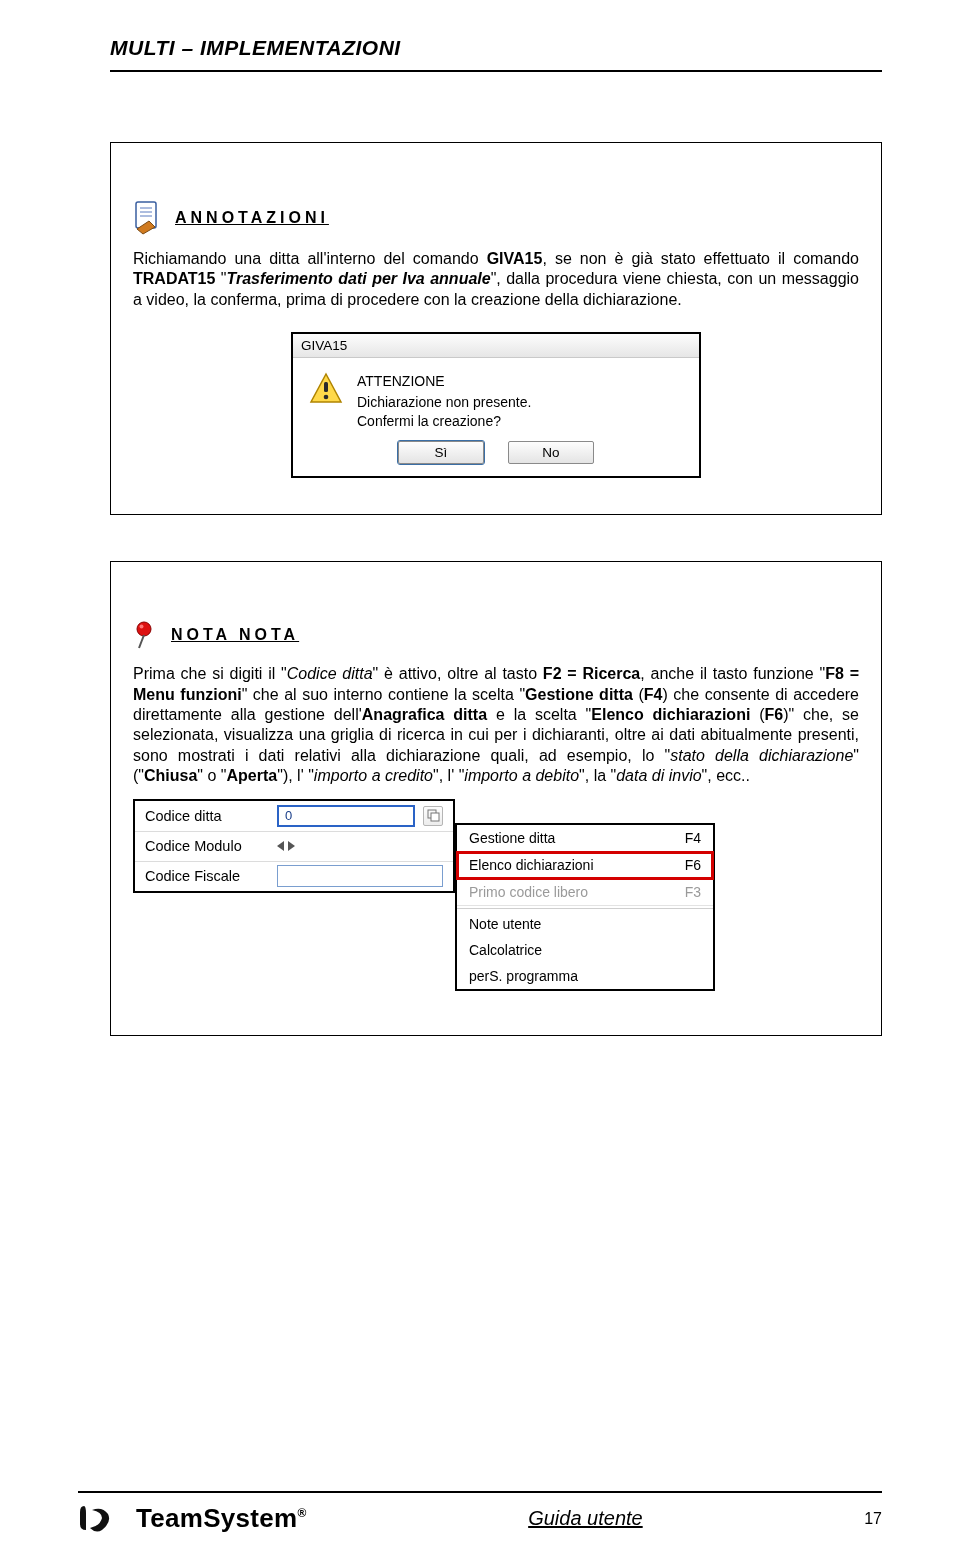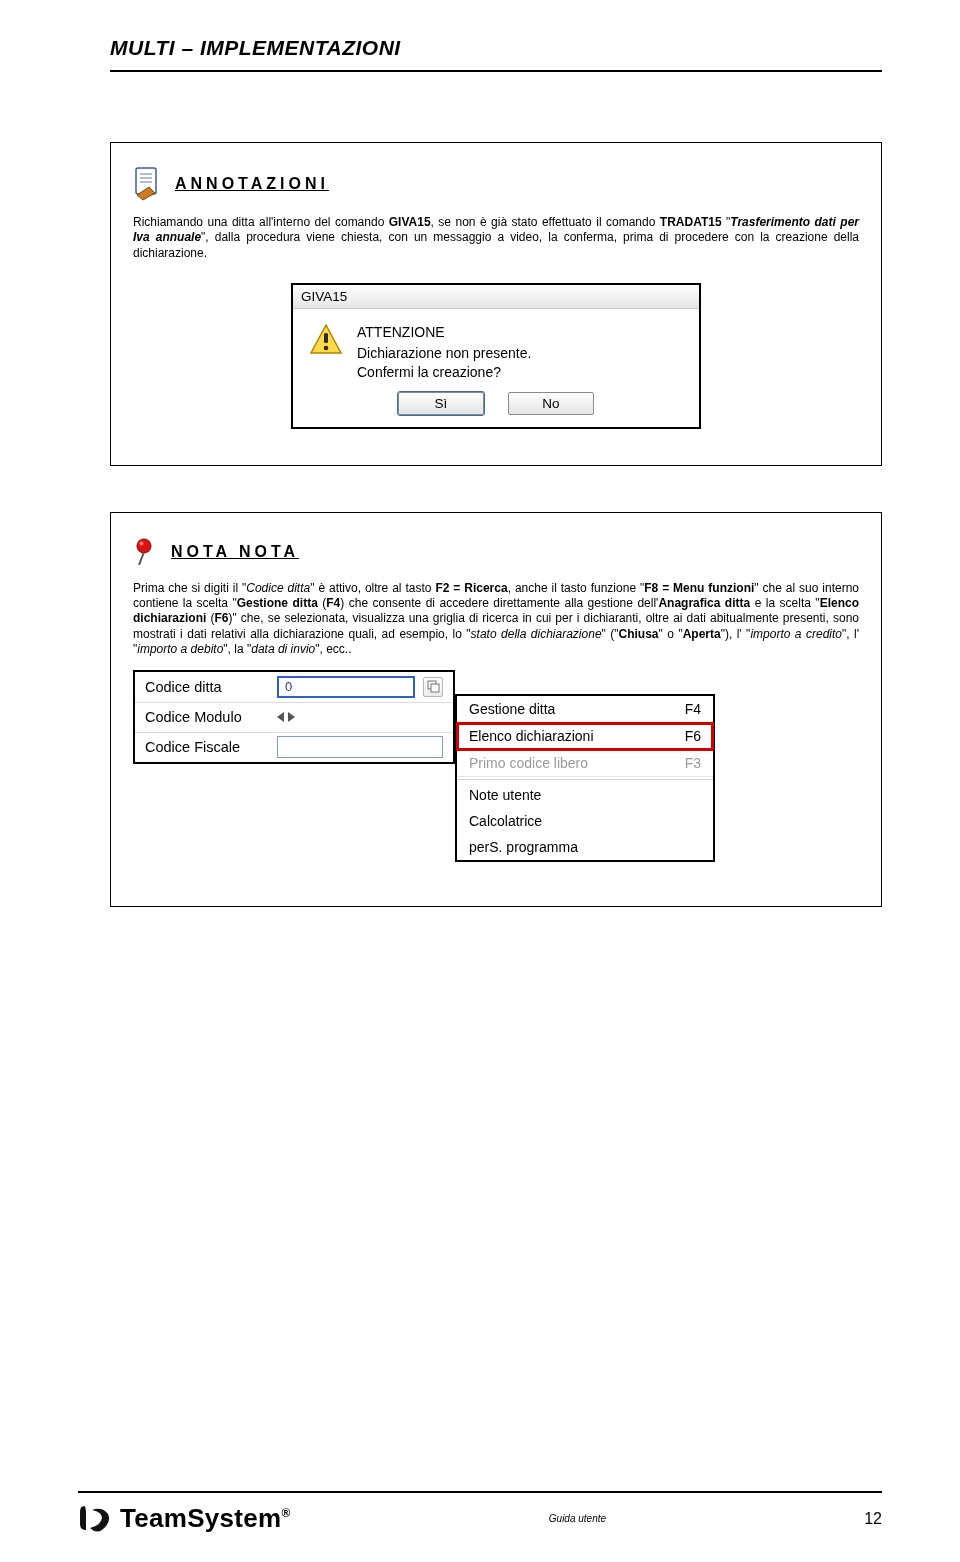--- a/index.html
+++ b/index.html
@@ -1,25 +1,25 @@
 <!DOCTYPE html>
 <html><head>
 <meta charset="utf-8">
 <style>
   * { box-sizing: border-box; margin: 0; padding: 0; }
   html, body { width: 960px; background: #fff; font-family: Arial, Helvetica, sans-serif; color: #000; }
   .page { width: 960px; min-height: 1562px; padding: 36px 78px 40px 110px; position: relative; }
   .hdr-title { font-weight: bold; font-style: italic; font-size: 21px; letter-spacing: 0.5px; margin-bottom: 10px; }
   .hdr-rule { border: none; border-top: 2.5px solid #000; margin-bottom: 70px; }
   .box { border: 1px solid #000; padding: 24px 22px 36px 22px; margin-bottom: 46px; }
-  .section-head { display: flex; align-items: center; gap: 12px; margin-bottom: 14px; }
+  .section-head { display: flex; align-items: center; gap: 12px; margin-bottom: 14px; margin-top: 34px; }
   .annot-icon svg { display:block; }
   .pin-icon svg { display:block; }
   .section-title { font-size: 16px; font-weight: bold; letter-spacing: 4px; text-decoration: underline; }
-  .para { font-size: 12px; line-height: 1.28; text-align: justify; }
+  .para { font-size: 16px; line-height: 1.28; text-align: justify; }
   .para .b { font-weight: bold; }
   .para .i { font-style: italic; }
   .para .bi { font-weight: bold; font-style: italic; }
   .dialog-wrap { display:flex; justify-content:center; margin-top: 22px; }
   .dialog { width: 410px; border: 2px solid #000; background:#fff; }
   .dialog-titlebar { background: linear-gradient(#fdfdfd,#e6e6e6); border-bottom:1px solid #c9c9c9; padding:4px 8px; font-size:13.5px; }
   .dialog-body { padding: 14px 16px 12px 16px; }
   .dialog-row { display:flex; gap:14px; align-items:flex-start; }
   .warn-icon { width:34px; height:34px; flex:0 0 34px; }
   .dialog-text { font-size:14px; line-height:1.35; }
@@ -48,24 +48,24 @@
   .menu-item { display:flex; align-items:center; justify-content:space-between; padding:5px 12px; font-size:14px; border-bottom:1px solid #e3e3e3; }
   .menu-item.highlight { outline:3px solid #d40000; outline-offset:-2px; }
   .menu-item.disabled { color:#9a9a9a;align-items:flex-end; }
   .menu-sep { height:0; border-top:1px solid #cfcfcf; margin:2px 0; }
   .menu-item.noborder { border-bottom:none; }
 
   
   .footer { position:absolute; left:78px; right:78px; bottom:28px; }
   .ft-rule { border:none; border-top:2.5px solid #000; margin-bottom:10px; }
   .ft-row { display:flex; align-items:center; justify-content:space-between; }
-  .logo { display:flex; align-items:center; gap:8px; }
+  .logo { display:flex; align-items:center; gap:24px; }
   .logo-text { font-size:26px; font-weight:600; letter-spacing:0.3px; }
   .logo-text .reg { font-size:12px; vertical-align: super; }
-  .ft-center { font-style: italic; font-size:10px; }
+  .ft-center { font-style: italic; font-size:20px;text-decoration:underline; }
   .ft-page { font-size:16px; }
 </style>
 </head>
 <body>
 
 <div class="page">
   <div class="hdr-title">MULTI – IMPLEMENTAZIONI</div>
   <hr class="hdr-rule">
 
   <div class="box">
@@ -186,16 +186,16 @@
     <hr class="ft-rule">
     <div class="ft-row">
       <div class="logo">
         <svg width="34" height="30" viewBox="0 0 34 30">
           <path d="M6 2 Q2 2 2 8 L2 20 Q2 26 8 26 Q8 18 8 10 Q8 2 6 2 Z" fill="#111"></path>
           <path d="M14 6 Q24 2 30 10 Q34 18 24 26 Q18 30 12 24 Q22 22 24 14 Q24 8 14 6 Z" fill="#111"></path>
         </svg>
         <span class="logo-text"><span>TeamSystem</span><span class="reg">®</span></span>
       </div>
       <div class="ft-center">Guida utente</div>
-      <div class="ft-page">12</div>
+      <div class="ft-page">17</div>
     </div>
   </div>
 </div>
 
 </body></html>

